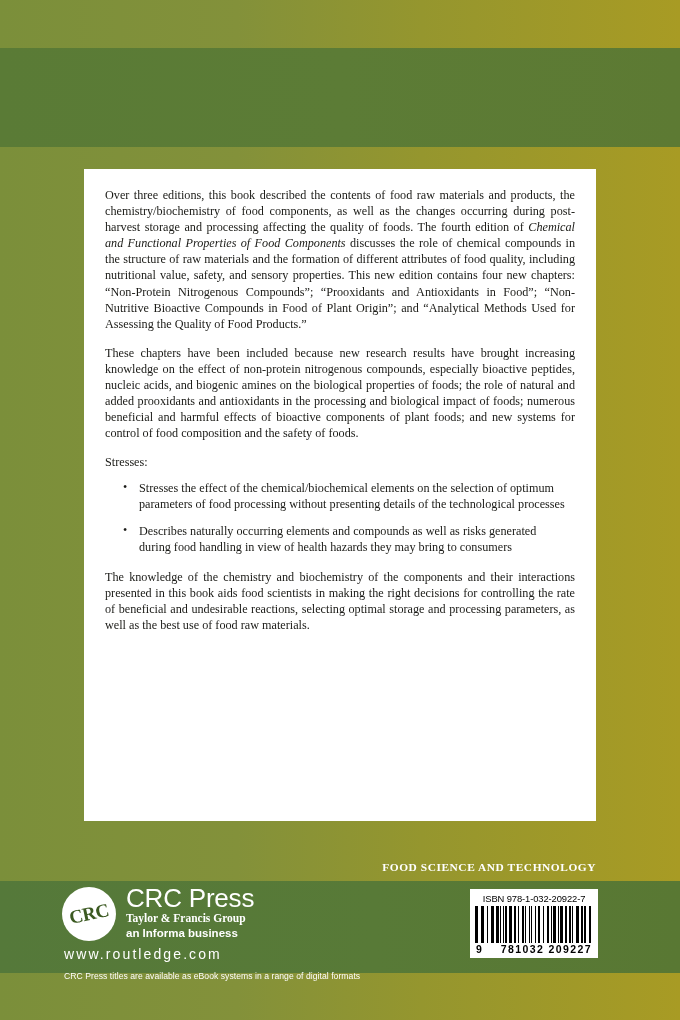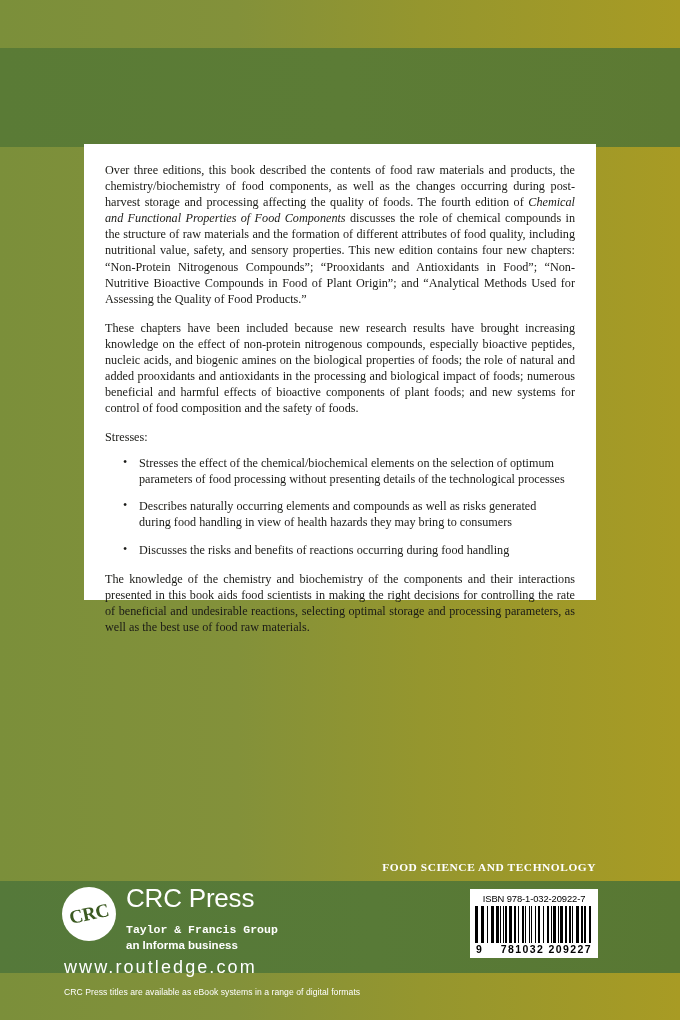--- a/index.html
+++ b/index.html
@@ -34,23 +34,23 @@
     top: 881px;
     width: 680px;
     height: 92px;
     background: linear-gradient(to right, #55793a 0%, #587a37 55%, #597833 100%);
   }
 
   
   .blurb {
     position: absolute;
     left: 84px;
-    top: 144px;
+    top: 169px;
     width: 512px;
-    height: 456px;
+    height: 652px;
     background: #ffffff;
     box-sizing: border-box;
     padding: 18px 21px 0 21px;
   }
 
   .blurb p {
     margin: 0 0 13px 0;
     font-size: 12.2px;
     line-height: 16.1px;
     color: #1a1a16;
@@ -148,38 +148,38 @@
   }
   .pub-title {
     font-family: "Liberation Sans", sans-serif;
     font-size: 26px;
     line-height: 22px;
     color: #ffffff;
     font-weight: 400;
     letter-spacing: -0.2px;
   }
   .pub-sub1 {
-    font-family: Liberation Mono, monospace;
+    font-family: Liberation Serif, serif;
     font-size: 11.5px;
     line-height: 14px;
     color: #ffffff;
-    margin-top: 14px;
+    margin-top: 2px;
     font-weight: 700;
   }
   .pub-sub2 {
     font-family: "Liberation Sans", sans-serif;
     font-size: 11.5px;
     line-height: 14px;
     color: #ffffff;
     margin-top: 1px;
     font-weight: 700;
   }
   .pub-url {
     font-family: "Liberation Sans", sans-serif;
-    font-size: 18px;
+    font-size: 14px;
     color: #ffffff;
     letter-spacing: 2.1px;
     margin-top: 5px;
     margin-left: 2px;
   }
   .pub-note {
     font-family: "Liberation Sans", sans-serif;
     font-size: 8.6px;
     color: #ffffff;
     margin-top: 9px;
@@ -248,21 +248,20 @@
       <span>Over three editions, this book described the contents of food raw materials and products, the chemistry/biochemistry of food components, as well as the changes occurring during post-harvest storage and processing affecting the quality of foods. The fourth edition of </span><em>Chemical and Functional Properties of Food Components</em><span> discusses the role of chemical compounds in the structure of raw materials and the formation of different attributes of food quality, including nutritional value, safety, and sensory properties. This new edition contains four new chapters: “Non-Protein Nitrogenous Compounds”; “Prooxidants and Antioxidants in Food”; “Non-Nutritive Bioactive Compounds in Food of Plant Origin”; and “Analytical Methods Used for Assessing the Quality of Food Products.”</span>
     </p>
 
     <p>These chapters have been included because new research results have brought increasing knowledge on the effect of non-protein nitrogenous compounds, especially bioactive peptides, nucleic acids, and biogenic amines on the biological properties of foods; the role of natural and added prooxidants and antioxidants in the processing and biological impact of foods; numerous beneficial and harmful effects of bioactive components of plant foods; and new systems for control of food composition and the safety of foods.</p>
 
     <p class="features-label">Stresses:</p>
 
     <ul class="features">
       <li>Stresses the effect of the chemical/biochemical elements on the selection of optimum parameters of food processing without presenting details of the technological processes</li>
       <li>Describes naturally occurring elements and compounds as well as risks generated during food handling in view of health hazards they may bring to consumers</li>
-      <li>Discusses the risks and benefits of reactions occurring during food handling</li>
     </ul>
 
     <p class="last">The knowledge of the chemistry and biochemistry of the components and their interactions presented in this book aids food scientists in making the right decisions for controlling the rate of beneficial and undesirable reactions, selecting optimal storage and processing parameters, as well as the best use of food raw materials.</p>
   </div>
 
   <div class="series-line">FOOD SCIENCE AND TECHNOLOGY</div>
 
   <div class="pub-block">
     <div class="pub-row">
       <div class="crc-circle">

